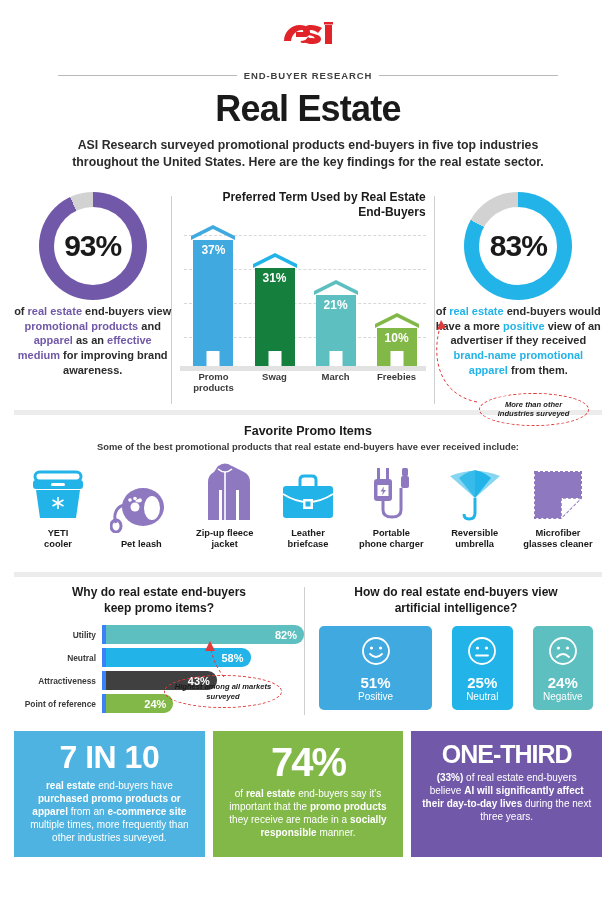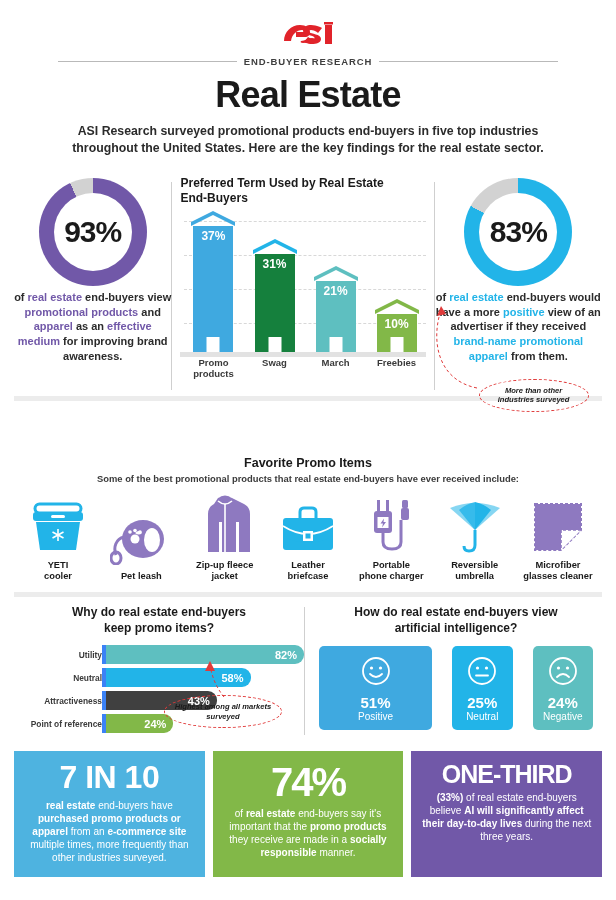--- a/index.html
+++ b/index.html
@@ -11,21 +11,21 @@
     overflow: hidden;
     position: relative;
   }
   .page { width: 616px; height: 900px; position: relative; }
 
   
   .header { padding-top: 18px; text-align: center; }
   .logo-wrap { display: flex; justify-content: center; align-items: center; height: 32px; }
   .rule-row {
     display: flex; align-items: center; justify-content: center;
-    gap: 7px; margin-top: 6px; padding: 0 58px;
+    gap: 7px; margin-top: 20px; padding: 0 58px;
   }
   .rule-line { flex: 1 1 auto; height: 1px; background: #b9b9b9; }
   .kicker {
     font-size: 9.5px; font-weight: bold; letter-spacing: 0.9px;
     color: #3f3f3f; white-space: nowrap;
   }
   .main-title {
     font-size: 36px; font-weight: bold; letter-spacing: -0.8px;
     margin-top: 7px; color: #1a1a1a;
   }
@@ -58,21 +58,21 @@
   }
   .donut-cap {
     font-size: 11px; font-weight: bold; line-height: 1.34;
     margin-top: 4px; color: #2b2b2b;
   }
   .hl-purple { color: #7158a8; }
   .hl-blue   { color: #22b4e8; }
 
   
   .chart-title {
-    font-size: 12px; font-weight: bold; text-align: left;
+    font-size: 12px; font-weight: bold; text-align: right;
     line-height: 1.28; color: #1a1a1a; margin-top: 2px;
   }
   .chart-area { position: relative; height: 170px; margin-top: 6px; }
   .gridline {
     position: absolute; left: 4px; right: 0; height: 0;
     border-top: 1px dashed #d8d8d8;
   }
   .baseline {
     position: absolute; left: 0; right: 0; bottom: 26px;
     height: 5px; background: #e2e2e2;
@@ -105,21 +105,21 @@
     border: 1px dashed #e03a3a; border-radius: 50%;
     font-size: 7.6px; font-style: italic; font-weight: bold;
     color: #1a1a1a; text-align: center; line-height: 1.25;
     padding: 6px 7px;
   }
 
   
   .band { height: 5px; background: #ececec; margin: 0 14px; }
 
   
-  .promo { padding: 9px 10px 10px; text-align: center; margin-top: 46px; }
+  .promo { padding: 9px 10px 22px; text-align: center; }
   .promo-title { font-size: 12.5px; font-weight: bold; color: #1a1a1a; }
   .promo-sub { font-size: 9.4px; font-weight: bold; color: #3a3a3a; margin-top: 3px; }
   .promo-row {
     display: flex; justify-content: space-between;
     align-items: flex-end; margin-top: 8px; padding: 0 8px;
   }
   .promo-item { width: 80px; text-align: center; }
   .promo-ico { height: 62px; display: flex; align-items: flex-end; justify-content: center; }
   .promo-label {
     font-size: 9.3px; font-weight: bold; line-height: 1.2;
@@ -130,21 +130,21 @@
   .lower { display: flex; padding: 8px 14px 0; height: 148px; }
   .lower-left { width: 290px; }
   .lower-right { width: 288px; padding-left: 14px; }
   .sec-title {
     font-size: 12px; font-weight: bold; text-align: center;
     line-height: 1.3; color: #1a1a1a;
   }
   .hbars { margin-top: 9px; position: relative; }
   .hbar-row { display: flex; align-items: center; height: 19px; margin-bottom: 4px; }
   .hbar-label {
-    width: 88px; text-align: right; padding-right: 0;
+    width: 88px; text-align: right; padding-right: 6px;
     font-size: 8.4px; font-weight: bold; color: #3a3a3a;
   }
   .hbar-track { flex: 1; position: relative; height: 19px; border-left: 4px solid #3b82f6; }
   .hbar {
     height: 19px; border-radius: 0 9px 9px 0;
     display: flex; align-items: center; justify-content: flex-end;
     padding-right: 7px; font-size: 11px; font-weight: bold; color: #fff;
   }
 
   

